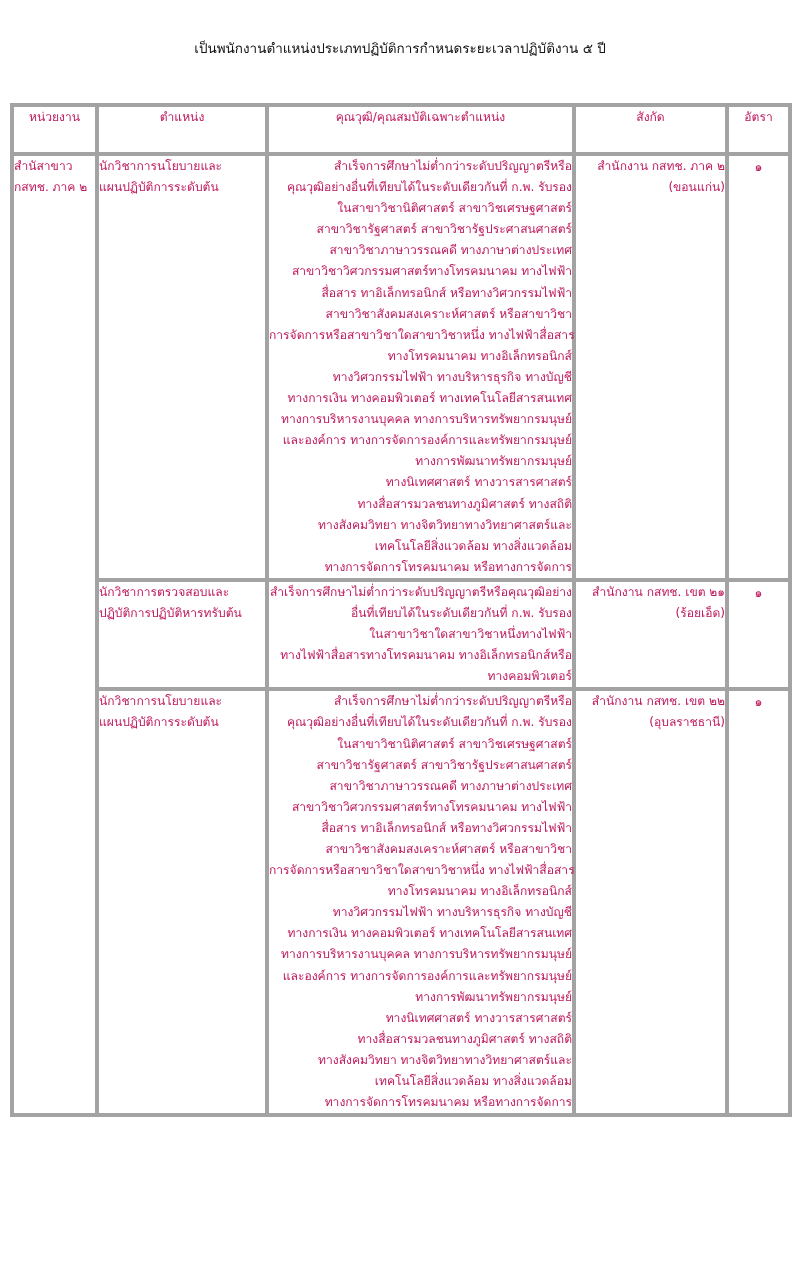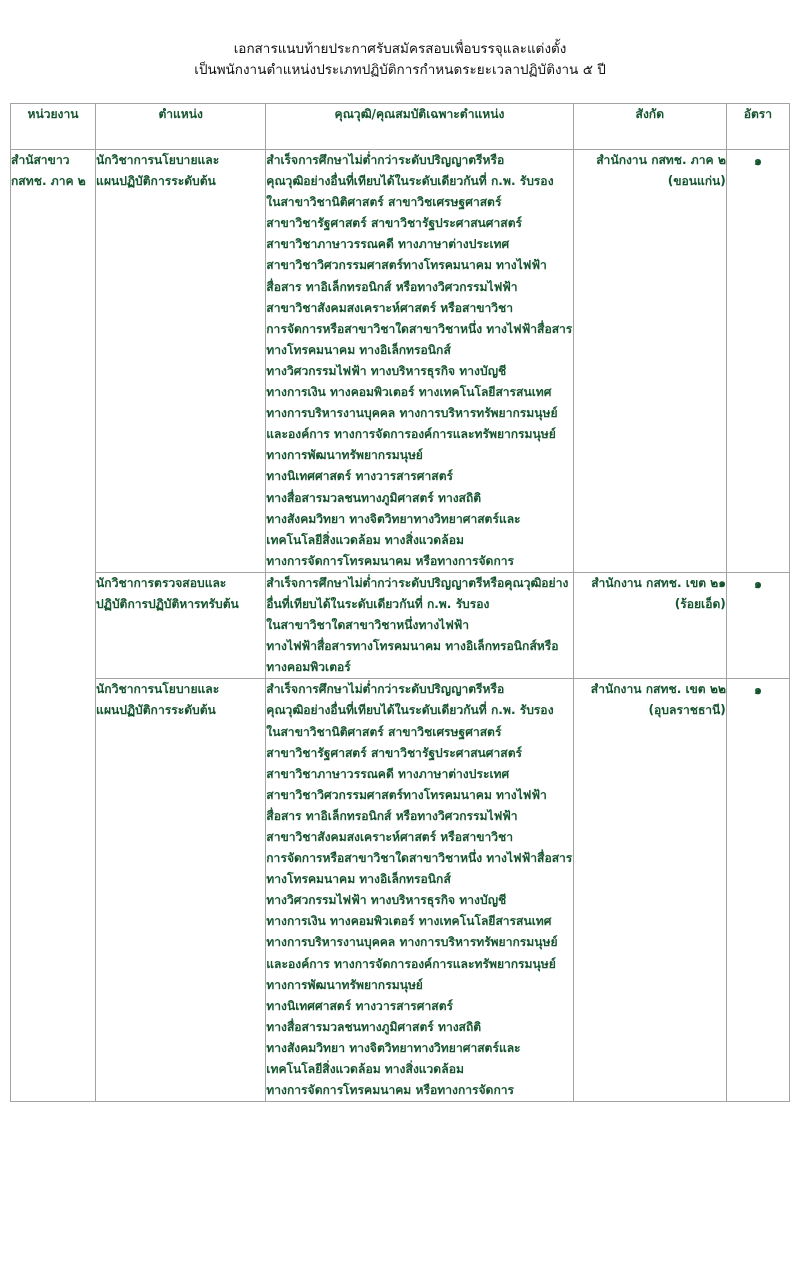--- a/index.html
+++ b/index.html
@@ -38,26 +38,26 @@
   table.main-table {
     position: absolute;
     left: 10px;
     top: 103px;
     width: 780px;
     border-collapse: collapse;
     table-layout: fixed;
   }
   table.main-table th,
   table.main-table td {
-    border: 1px solid #a3a3a3;
+    border: 4px solid #a3a3a3;
     vertical-align: top;
     padding: 0;
-    font-weight: bold;
+    font-weight: normal;
     font-size: 12.1px;
-    color: #14532d;
+    color: #be185d;
   }
   th.hcell {
     text-align: center;
     height: 45px;
     vertical-align: middle;
     font-size: 13px;
     padding: 2px 3px;
   }
   .col-unit   { width: 85px; }
   .col-pos    { width: 170px; }
@@ -73,36 +73,35 @@
   }
   td.rate {
     text-align: center;
     padding-top: 8px;
   }
   .ln {
     display: block;
     line-height: 1.74;
     white-space: nowrap;
   }
-  .qual .ln { line-height: 1.745; }
+  .qual .ln { line-height: 1.745; text-align: right; }
   .aff .ln { line-height: 1.74; text-align: right; }
   .pos .ln { line-height: 1.74; }
   .unit .ln { line-height: 1.74; }
   .rate-val {
     font-size: 12.5px;
     line-height: 1.74;
   }
 </style>
 </head>
 <body>
 
 <div class="page">
 
   <div class="doc-title">
-    <span class="line">เอกสารแนบท้ายประกาศรับสมัครสอบเพื่อบรรจุและแต่งตั้ง</span>
     <span class="line">เป็นพนักงานตำแหน่งประเภทปฏิบัติการกำหนดระยะเวลาปฏิบัติงาน ๕ ปี</span>
   </div>
 
   <table class="main-table">
     <colgroup>
       <col class="col-unit">
         <col class="col-pos">
         <col class="col-qual">
         <col class="col-aff">
         <col class="col-rate">

